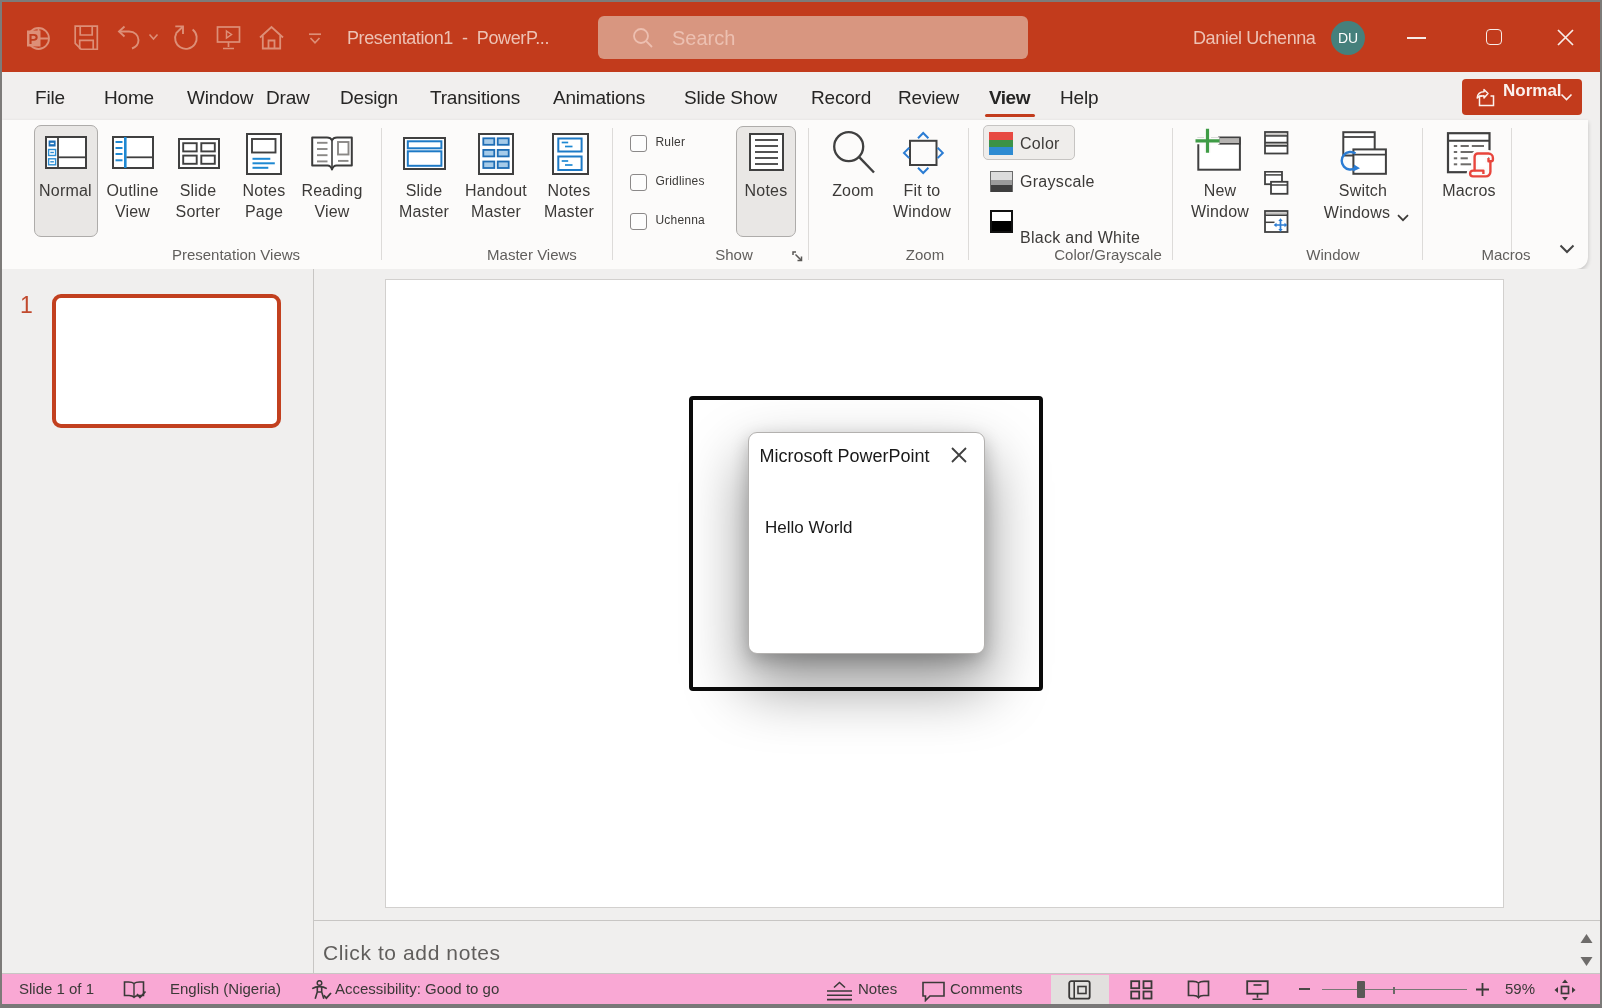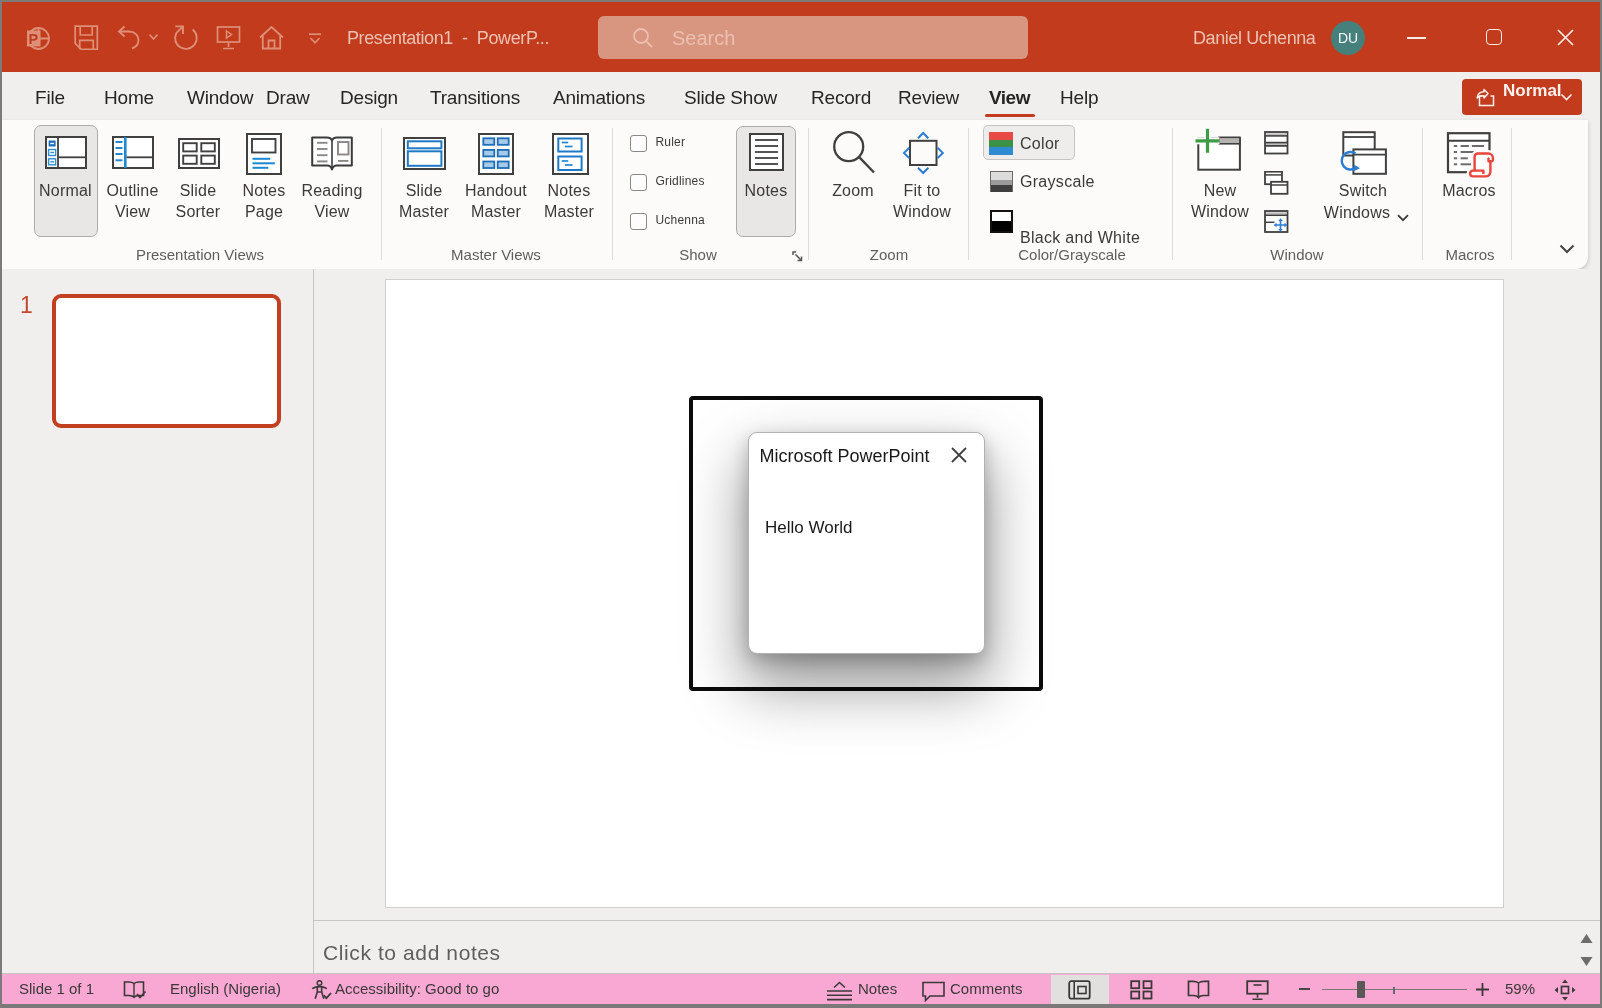--- a/index.html
+++ b/index.html
@@ -8,21 +8,21 @@
   .abs { position:absolute; }
   
   #titlebar { left:0; top:0; width:1602px; height:72px; background:#C23B1C; }
   .tbtxt { color:#EDC2B4; font-size:20px; white-space:nowrap; }
   
   #menurow { left:0; top:72px; width:1602px; height:48px; background:#F1EFEE; }
   .menu { font-size:19px; color:#262524; top:15px; white-space:nowrap; letter-spacing:-0.2px; }
   
   #ribbon { left:2px; top:120px; width:1586px; height:149px; background:#FCFBFA; border-bottom-right-radius:12px; box-shadow:0 2px 4px rgba(0,0,0,0.20); }
   .rdiv { top:8px; width:1px; height:132px; background:#DDDBD9; }
-  .rlabel { top:126px; font-size:15px; color:#605E5C; text-align:center; white-space:nowrap; transform:translateX(-50%); }
+  .rlabel { top:126px; font-size:15px; color:#605E5C; text-align:center; white-space:nowrap; transform:translateX(-50%);margin-left:36px; }
   .btnlabel { font-size:16px; letter-spacing:0.2px; color:#3C3A38; text-align:center; line-height:21px; top:60px; transform:translateX(-50%); white-space:pre; }
   .sel { background:#E9E7E5; border:1px solid #AEACAA; border-radius:7px; }
   .cb { width:17px; height:17px; border:1.7px solid #8B8989; border-radius:3px; background:#FDFDFD; }
   .cbl { font-size:12px; letter-spacing:0.2px; color:#3C3A38; white-space:nowrap; }
   .rowlbl { font-size:16px; letter-spacing:0.3px; color:#3C3A38; white-space:nowrap; }
   
   #content { left:0; top:269px; width:1602px; height:704px; background:#F0EFEE; }
   
   #statusbar { left:0; top:973px; width:1602px; height:31px; background:#f9a8d4; border-top:1px solid #C8C6C4; }
   .st { font-size:15px; color:#3B3938; top:6px; white-space:nowrap; }

